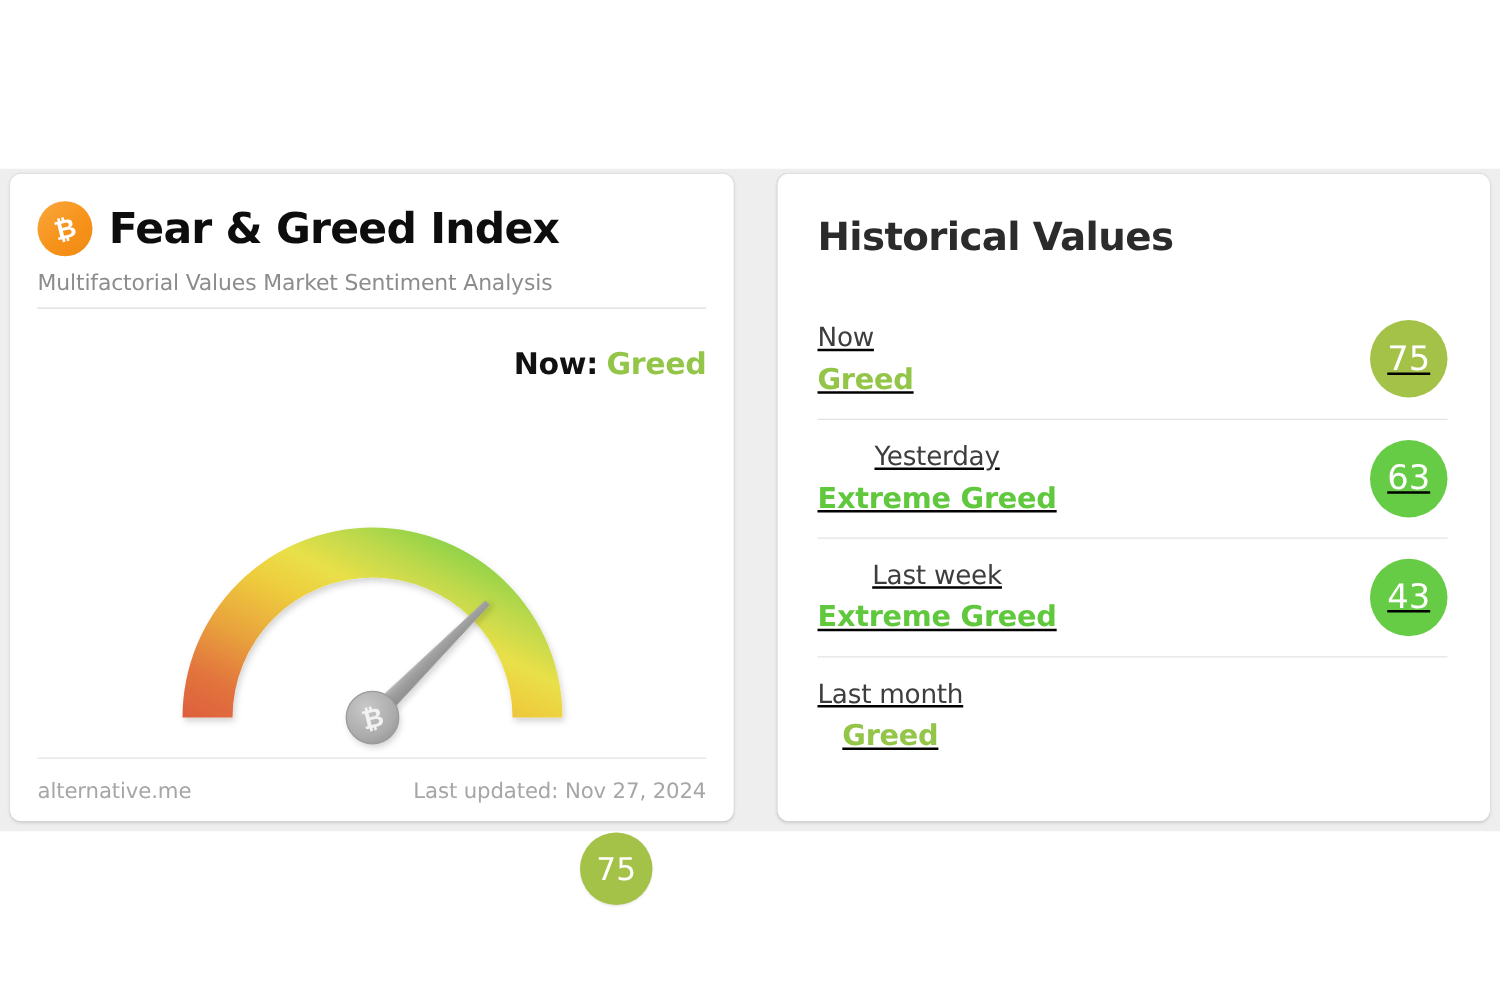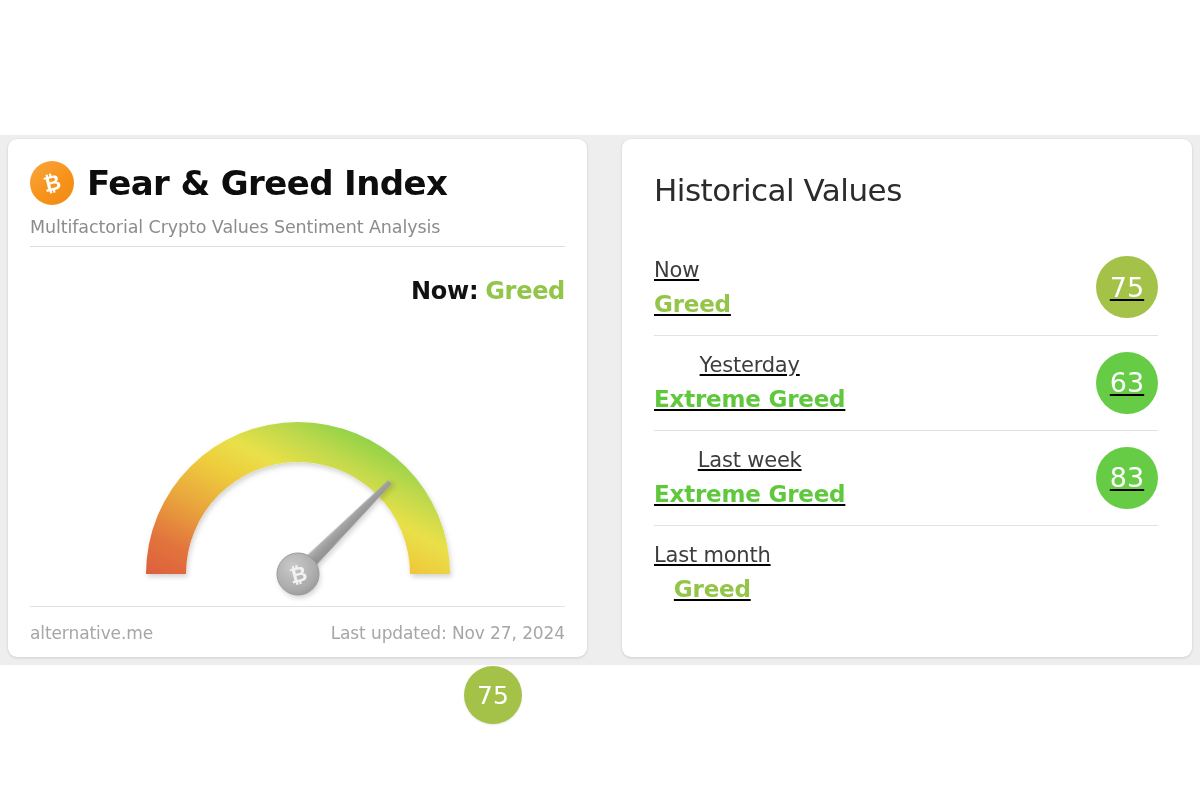--- a/index.html
+++ b/index.html
@@ -130,21 +130,21 @@
     justify-content: space-between;
     align-items: baseline;
     font-size: 17px;
     color: #a6a6a6;
     letter-spacing: -0.1px;
   }
 
   
   .hc-title {
     font-size: 31px;
-    font-weight: 400;
+    font-weight: 700;
     color: #2b2b2b;
     letter-spacing: -0.5px;
     line-height: 1;
   }
   .hist-list { margin-top: 34px; text-decoration: underline; }
   .hist-row {
     position: relative;
     display: flex;
     align-items: center;
     justify-content: space-between;
@@ -183,21 +183,21 @@
 
     <div class="gc-head">
       <span class="btc-logo">
         <svg width="28" height="28" viewBox="0 0 28 28" aria-hidden="true">
           <text x="14" y="21.5" text-anchor="middle" font-family="DejaVu Sans, Liberation Sans, sans-serif" font-size="21" font-weight="bold" fill="#ffffff" transform="rotate(-14 14 14)">₿</text>
         </svg>
       </span>
       <span class="gc-title">Fear &amp; Greed Index</span>
     </div>
 
-    <div class="gc-sub">Multifactorial Crypto Values Sentiment Analysis</div>
+    <div class="gc-sub">Multifactorial Values Market Sentiment Analysis</div>
     <div class="rule"></div>
 
     <div class="now-line">
       <span class="now-label">Now:</span><span class="now-value" style="color: rgb(147, 197, 72);">Greed</span>
     </div>
 
     <div class="gauge-wrap">
       <svg class="gauge-svg" width="420" height="300" viewBox="0 0 420 300">
         <defs>
           <linearGradient id="arcgrad" x1="0" y1="1" x2="1" y2="0" gradientUnits="objectBoundingBox">
@@ -269,21 +269,21 @@
           <span class="hist-class" style="color: rgb(95, 200, 60);">Extreme Greed</span>
         </div>
         <div class="hist-badge" style="background: rgb(102, 204, 69);">63</div>
       </div>
 
       <div class="hist-row">
         <div class="hist-text">
           <span class="hist-period">Last week</span>
           <span class="hist-class" style="color: rgb(95, 200, 60);">Extreme Greed</span>
         </div>
-        <div class="hist-badge" style="background: rgb(102, 204, 69);">83</div>
+        <div class="hist-badge" style="background: rgb(102, 204, 69);">43</div>
       </div>
 
       <div class="hist-row">
         <div class="hist-text">
           <span class="hist-period">Last month</span>
           <span class="hist-class" style="color: rgb(147, 197, 72);">Greed</span>
         </div>
       </div>
 
     </div>

